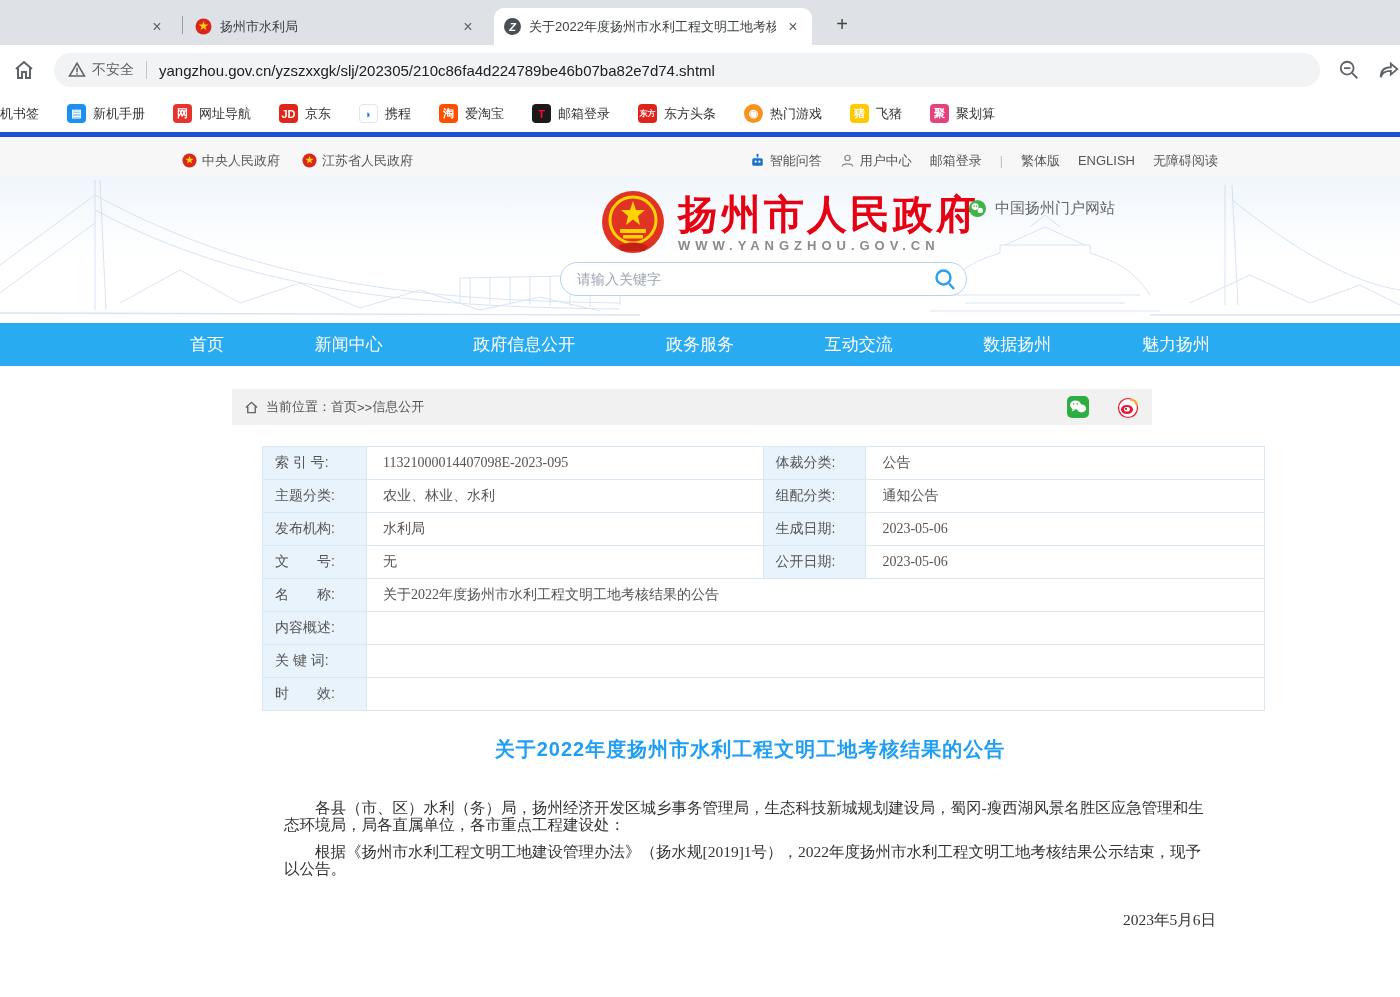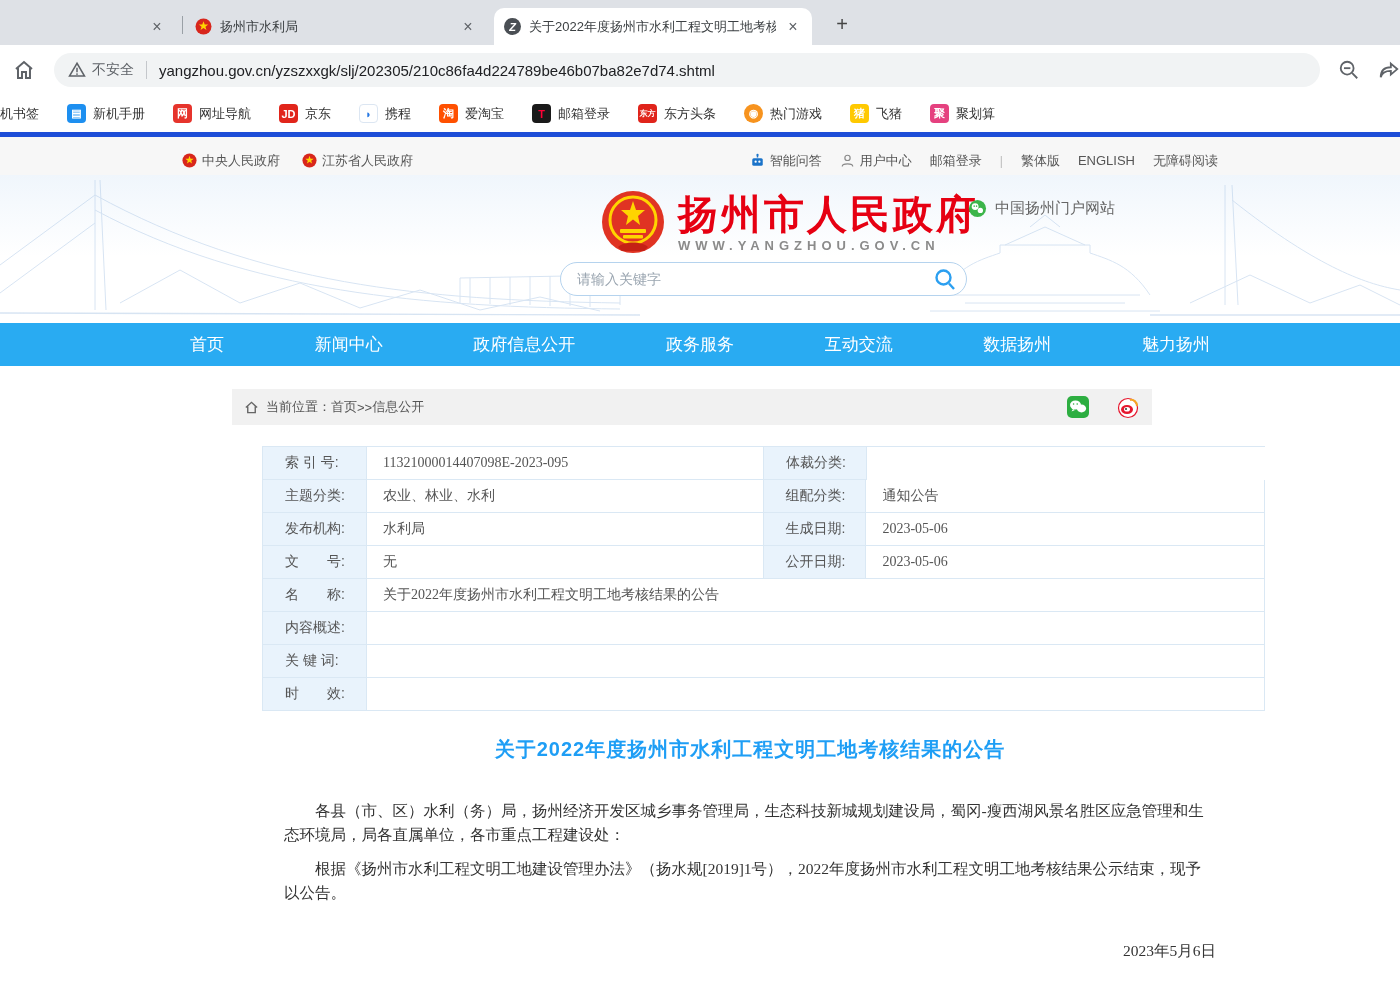--- a/index.html
+++ b/index.html
@@ -77,28 +77,28 @@
   .crumb-home-ico { width:15px; height:15px; color:#666; margin-right:7px; }
   .crumb-text { font-size:13px; color:#555; }
   .crumb-link { cursor:pointer; }
   .crumb-share { margin-left:auto; display:flex; align-items:center; }
   .share-ico { width:24px; height:24px; margin-left:26px; cursor:pointer; }
 
   .meta { position:absolute; left:262px; top:80px; width:1003px; border-top:1px solid #dae8f4; border-left:1px solid #dae8f4; }
   .mrow { display:flex; height:33px; }
   .mcell { border-right:1px solid #dae8f4; border-bottom:1px solid #dae8f4; display:flex; align-items:center;
     font-size:14px; overflow:hidden; white-space:nowrap; }
-  .mlabel { width:104px; background:#e9f3fc; color:#555; padding-left:22px; }
+  .mlabel { width:104px; background:#e9f3fc; color:#555; padding-left:12px; }
   .mval { color:#555; padding-left:16px; font-family:"Liberation Serif", serif; }
   .mval-1 { width:397px; } .mlabel-2 { width:103px; } .mval-2 { width:399px; }
   .mval-span { width:899px; }
 
   .article { position:absolute; left:232px; top:80px; width:1036px; }
   .art-title { margin-top:290px; text-align:center; font-size:20px; font-weight:bold; color:#1e9ef5; letter-spacing:1px; }
-  .art-body { margin:36px 52px 16px 52px; font-family:"Liberation Serif", serif; font-size:15.5px; color:#333; line-height:24px; }
+  .art-body { margin:36px 52px 16px 52px; font-family:"Liberation Serif", serif; font-size:15.5px; color:#333; line-height:17px; }
   .art-p { text-indent:2em; }
   .art-p2 { margin-top:10px; }
   .art-date { margin-top:34px; text-align:right; }
 </style>
 </head>
 <body>
 
 <div class="tabbar">
   <div class="tab tab-partial">
     <span class="tab-close">×</span>
@@ -338,20 +338,21 @@
           <path d="M14 5 C 17.5 4, 21 7, 21 11" fill="none" stroke="#f5a623" stroke-width="2"></path>
         </svg>
     </span>
   </div>
 
   <div class="meta">
     <div class="mrow">
       <div class="mcell mlabel">索 引 号:</div>
       <div class="mcell mval mval-1">11321000014407098E-2023-095</div>
       <div class="mcell mlabel mlabel-2">体裁分类:</div>
+      <div class="mcell mval mval-2">公告</div>
     </div>
     <div class="mrow">
       <div class="mcell mlabel">主题分类:</div>
       <div class="mcell mval mval-1">农业、林业、水利</div>
       <div class="mcell mlabel mlabel-2">组配分类:</div>
       <div class="mcell mval mval-2">通知公告</div>
     </div>
     <div class="mrow">
       <div class="mcell mlabel">发布机构:</div>
       <div class="mcell mval mval-1">水利局</div>

